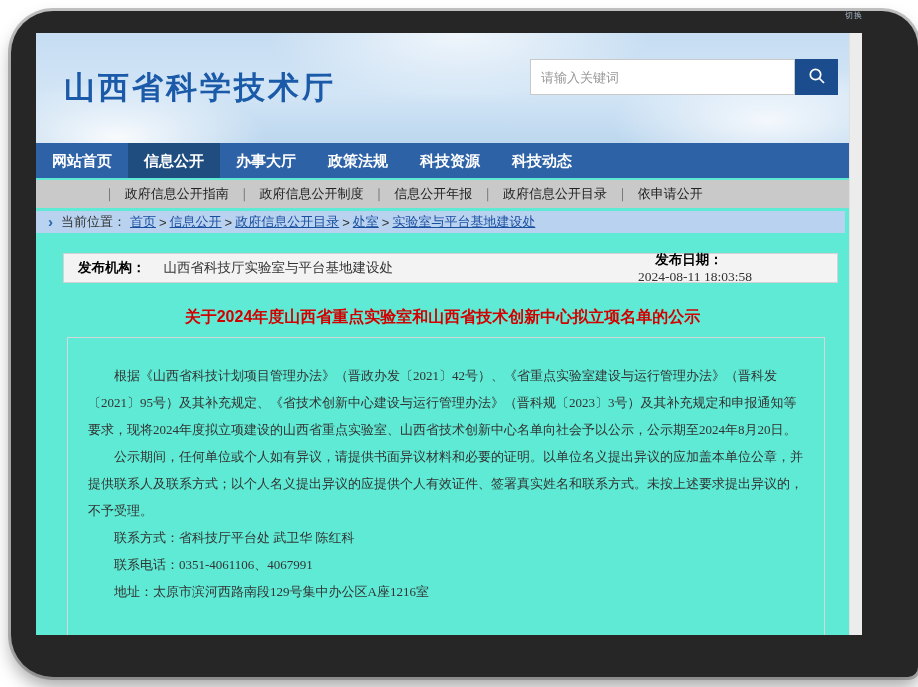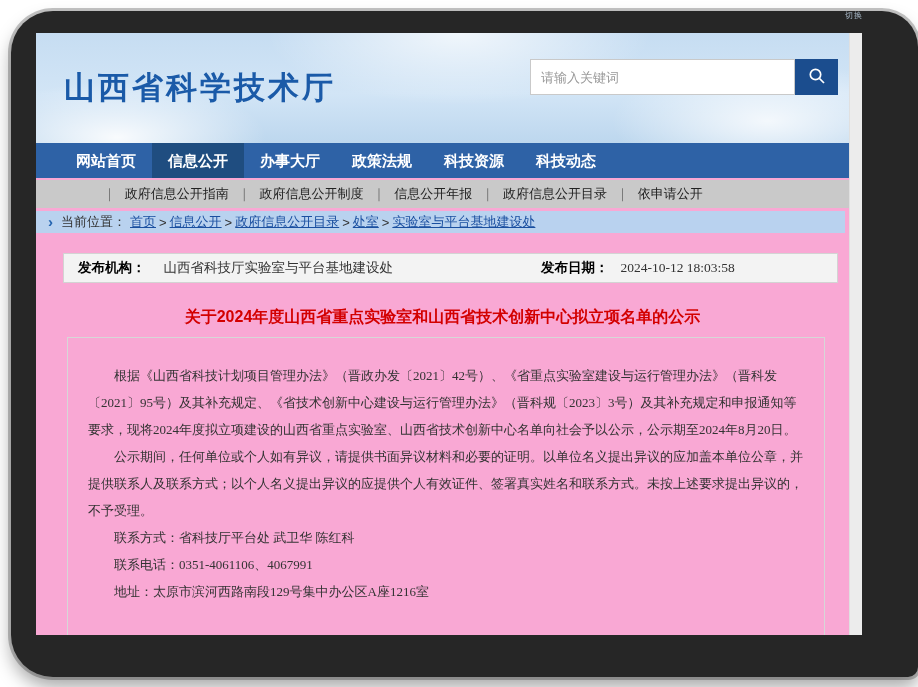--- a/index.html
+++ b/index.html
@@ -8,21 +8,21 @@
 
   
   .frame { position: absolute; left: 11px; top: 11px; width: 907px; height: 666px;
     background: #262626; border-radius: 42px 36px 10px 42px;
     box-shadow: 0 0 0 3px rgba(20,20,20,.25), 0 10px 18px rgba(0,0,0,.35); }
   .corner-text { position: absolute; left: 845px; top: 10px; font-size: 8px;
     color: #b9cbdc; letter-spacing: 1px; z-index: 6; opacity: .85; }
 
   
   .page { position: absolute; left: 36px; top: 33px; width: 826px; height: 602px;
-    background: #f9a8d4; overflow: hidden; z-index: 3; }
+    background: #5eead4; overflow: hidden; z-index: 3; }
   .scrollbar { position: absolute; right: 0; top: 0; width: 13px; height: 100%;
     background: #ececec; border-left: 1px solid #e0e0e0; }
   .page-content { position: absolute; left: 0; top: 0; width: 813px; height: 100%; }
 
   
   .site-header { position: relative; height: 110px;
     background:
       radial-gradient(ellipse 240px 90px at 10% 95%, rgba(255,255,255,.9), rgba(255,255,255,0) 62%),
       radial-gradient(ellipse 320px 120px at 52% 0%,  rgba(255,255,255,.75), rgba(255,255,255,0) 60%),
       radial-gradient(ellipse 260px 100px at 90% 80%, rgba(255,255,255,.8), rgba(255,255,255,0) 60%),
@@ -30,21 +30,21 @@
   .site-title { position: absolute; left: 28px; top: 34px; font-size: 31px; font-weight: bold;
     color: #1a5aa8; letter-spacing: 3px; cursor: pointer; }
   .search-box { position: absolute; left: 494px; top: 26px; display: flex; height: 36px; }
   .search-input { width: 265px; height: 36px; border: 1px solid #c9c9c9; background: #fff;
     padding: 8px 10px; font-size: 13px; color: #333; outline: none; }
   .search-input::placeholder { color: #999; }
   .search-btn { width: 43px; height: 36px; background: #1b4d8e; border: none; cursor: pointer;
     display: flex; align-items: center; justify-content: center; }
 
   
-  .main-nav { height: 35px; background: #2e62a6; display: flex; padding-left: 24px; }
+  .main-nav { height: 35px; background: #2e62a6; display: flex; }
   .nav-item { line-height: 35px; padding: 0 16px; color: #ffffff; font-weight: bold;
     font-size: 15px; cursor: pointer; white-space: nowrap; }
   .nav-item.active { background: #1f4d80; }
 
   
   .subnav { height: 28px; margin-top: 2px; background: #c9c9c9; line-height: 28px;
     padding-left: 58px; font-size: 13px; color: #222; display: flex; white-space: nowrap; }
   .subnav-sep { color: #666; margin: 0 9px; }
   .subnav-item { cursor: pointer; }
 
@@ -56,21 +56,21 @@
   .crumb-label { margin-right: 4px; }
   .crumb-link { color: #1a4fa0; text-decoration: underline; cursor: pointer; }
   .crumb-sep { margin: 0 3px; }
 
   
   .meta-bar { margin: 20px 0 0 27px; width: 775px; height: 30px; background: #f3f3f3;
     border: 1px solid #d3d3d3; display: flex; align-items: center; font-size: 13.5px; }
   .meta-label { font-weight: bold; color: #000; }
   .meta-org-label { margin-left: 14px; }
   .meta-org-value { margin-left: 18px; color: #333; }
-  .meta-date-group { margin-left: auto; width: 296px; display: flex; align-items: center; }
+  .meta-date-group { margin-left: auto; width: 296px; display: flex; align-items: center; flex-direction: column; }
   .meta-date-value { margin-left: 12px; color: #333; font-family: "Liberation Serif", serif; }
 
   
   .article-title { margin-top: 24px; width: 813px; text-align: center; color: #d30000;
     font-size: 16px; font-weight: bold; line-height: 20px; }
   .content-box { margin: 10px 0 0 31px; width: 758px; height: 340px;
     border: 1px solid #d7d7d7; padding: 24px 20px 0 20px; overflow: hidden;
     font-family: "Liberation Serif", serif; }
   .content-box p { font-size: 13px; line-height: 27px; color: #333; text-indent: 2em; }
   .attachment-label-row { margin-top: 14px; }
@@ -133,21 +133,21 @@
       <span class="crumb-link">处室</span>
       <span class="crumb-sep">&gt;</span>
       <span class="crumb-link">实验室与平台基地建设处</span>
     </div>
 
     <div class="meta-bar">
       <span class="meta-label meta-org-label">发布机构：</span>
       <span class="meta-org-value">山西省科技厅实验室与平台基地建设处</span>
       <span class="meta-date-group">
         <span class="meta-label">发布日期：</span>
-        <span class="meta-date-value">2024-10-12 18:03:58</span>
+        <span class="meta-date-value">2024-08-11 18:03:58</span>
       </span>
     </div>
 
     <div class="article-title">关于2024年度山西省重点实验室和山西省技术创新中心拟立项名单的公示</div>
 
     <div class="content-box">
       <p>根据《山西省科技计划项目管理办法》（晋政办发〔2021〕42号）、《省重点实验室建设与运行管理办法》（晋科发〔2021〕95号）及其补充规定、《省技术创新中心建设与运行管理办法》（晋科规〔2023〕3号）及其补充规定和申报通知等要求，现将2024年度拟立项建设的山西省重点实验室、山西省技术创新中心名单向社会予以公示，公示期至2024年8月20日。</p>
       <p>公示期间，任何单位或个人如有异议，请提供书面异议材料和必要的证明。以单位名义提出异议的应加盖本单位公章，并提供联系人及联系方式；以个人名义提出异议的应提供个人有效证件、签署真实姓名和联系方式。未按上述要求提出异议的，不予受理。</p>
       <p>联系方式：省科技厅平台处  武卫华  陈红科</p>
       <p>联系电话：0351-4061106、4067991</p>

